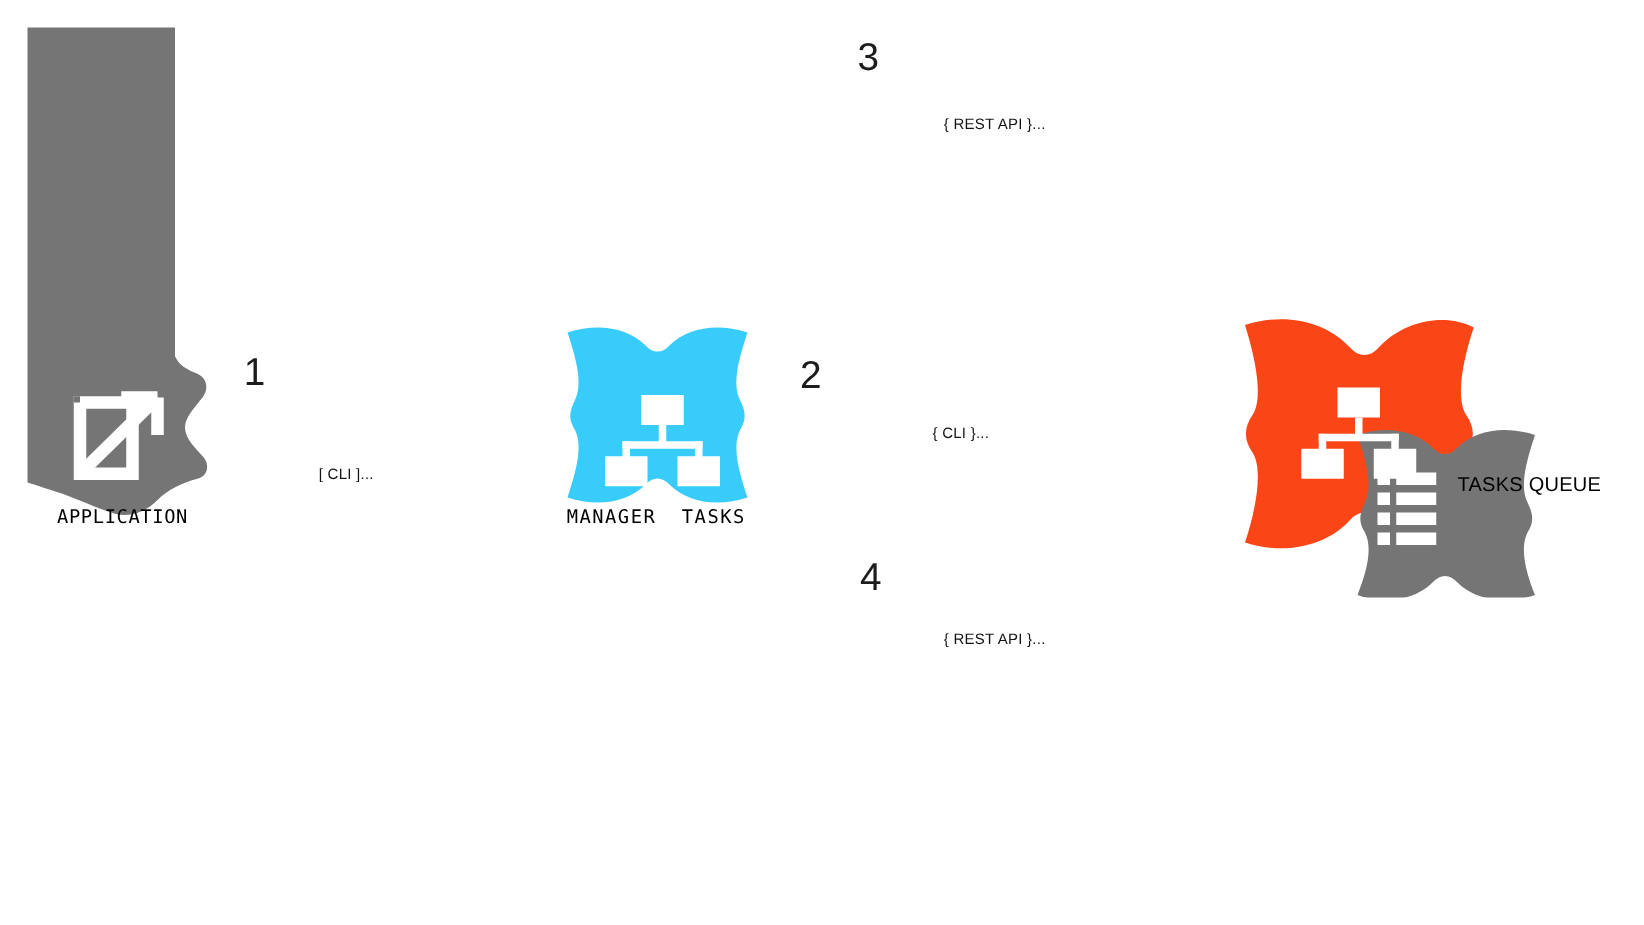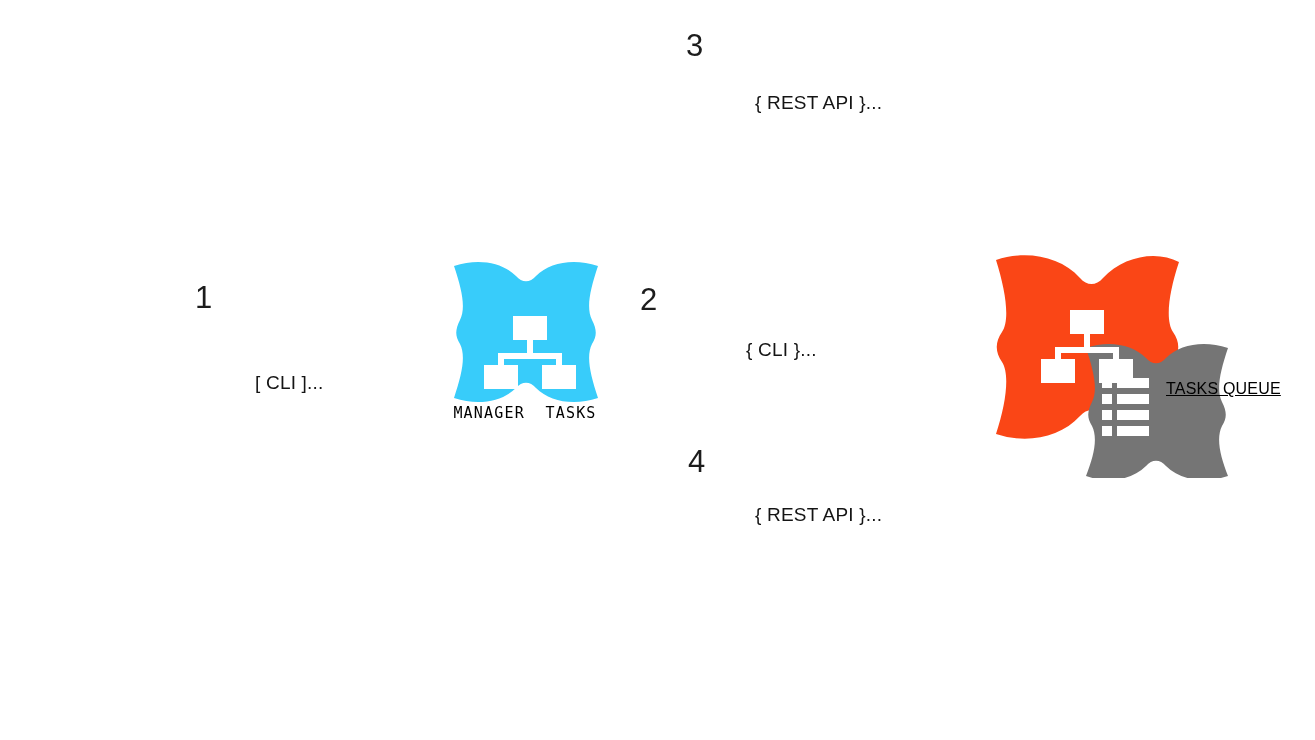--- a/index.html
+++ b/index.html
@@ -87,38 +87,37 @@
   }
   #node-tasksqueue .queue-label {
     position: absolute;
     left: 98px;
     top: 42px;
     white-space: nowrap;
     font-family: "Liberation Sans", sans-serif;
     font-size: 16px;
     color: #000000;
     letter-spacing: 0.2px;
-    text-decoration: underline;
   }
 
   
   .step-num {
     position: absolute;
     font-family: "Liberation Sans", sans-serif;
     font-size: 31px;
     color: #1c1c1c;
     line-height: 1;
     font-weight: 400;
   }
 
   
   .edge-caption {
     position: absolute;
     font-family: "Liberation Sans", sans-serif;
-    font-size: 19px;
+    font-size: 12px;
     color: #141414;
     white-space: nowrap;
     letter-spacing: 0.2px;
   }
 
   #step-1 { left: 195px; top: 282px; }
   #caption-1 { left: 255px; top: 372px; }
 
   #step-2 { left: 640px; top: 284px; }
   #caption-2 { left: 733px; top: 339px; margin-left: 13px; }
@@ -127,20 +126,46 @@
   #caption-3 { left: 755px; top: 92px; }
 
   #step-4 { left: 688px; top: 446px; }
   #caption-4 { left: 755px; top: 504px; }
 </style>
 </head>
 <body>
 
 <div id="canvas">
 
+  <div class="node" id="node-application">
+    <svg class="node-shape" width="230" height="440" viewBox="0 0 230 440" aria-hidden="true">
+
+      <path d="M 22 22
+               L 140 22
+               L 140 285
+               C 143 292, 150 296, 158 299
+               C 166 303, 167 311, 162 318
+               C 155 327, 148 334, 148 342
+               C 148 351, 156 358, 163 366
+               C 168 372, 166 381, 158 383
+               C 146 386, 134 392, 126 400
+               C 116 410, 104 414, 92 411
+               C 78 407, 64 400, 50 395
+               C 38 391, 28 388, 22 386
+               Z" fill="#757575"></path>
+
+      <g fill="none" stroke="#ffffff" stroke-width="10">
+        <path d="M 106 321 L 106 379 L 64 379 L 64 322 L 122 322" stroke-linejoin="miter"></path>
+        <path d="M 68 375 L 126 318"></path>
+        <path d="M 126 318 L 126 348 M 126 318 L 97 318" stroke-linecap="butt"></path>
+      </g>
+      <rect x="59" y="317" width="5" height="5" fill="#757575"></rect>
+    </svg>
+    <div class="node-label">APPLICATION</div>
+  </div>
 
   <div class="node" id="node-manager">
     <svg class="node-shape" width="180" height="180" viewBox="0 0 180 180" aria-hidden="true">
       <path d="M 14 14
                C 38 6, 62 10, 76 24
                C 82 31, 90 31, 96 24
                C 110 10, 134 6, 158 14
                C 150 38, 146 56, 152 68
                C 157 78, 157 84, 152 92
                C 146 104, 150 122, 158 146

